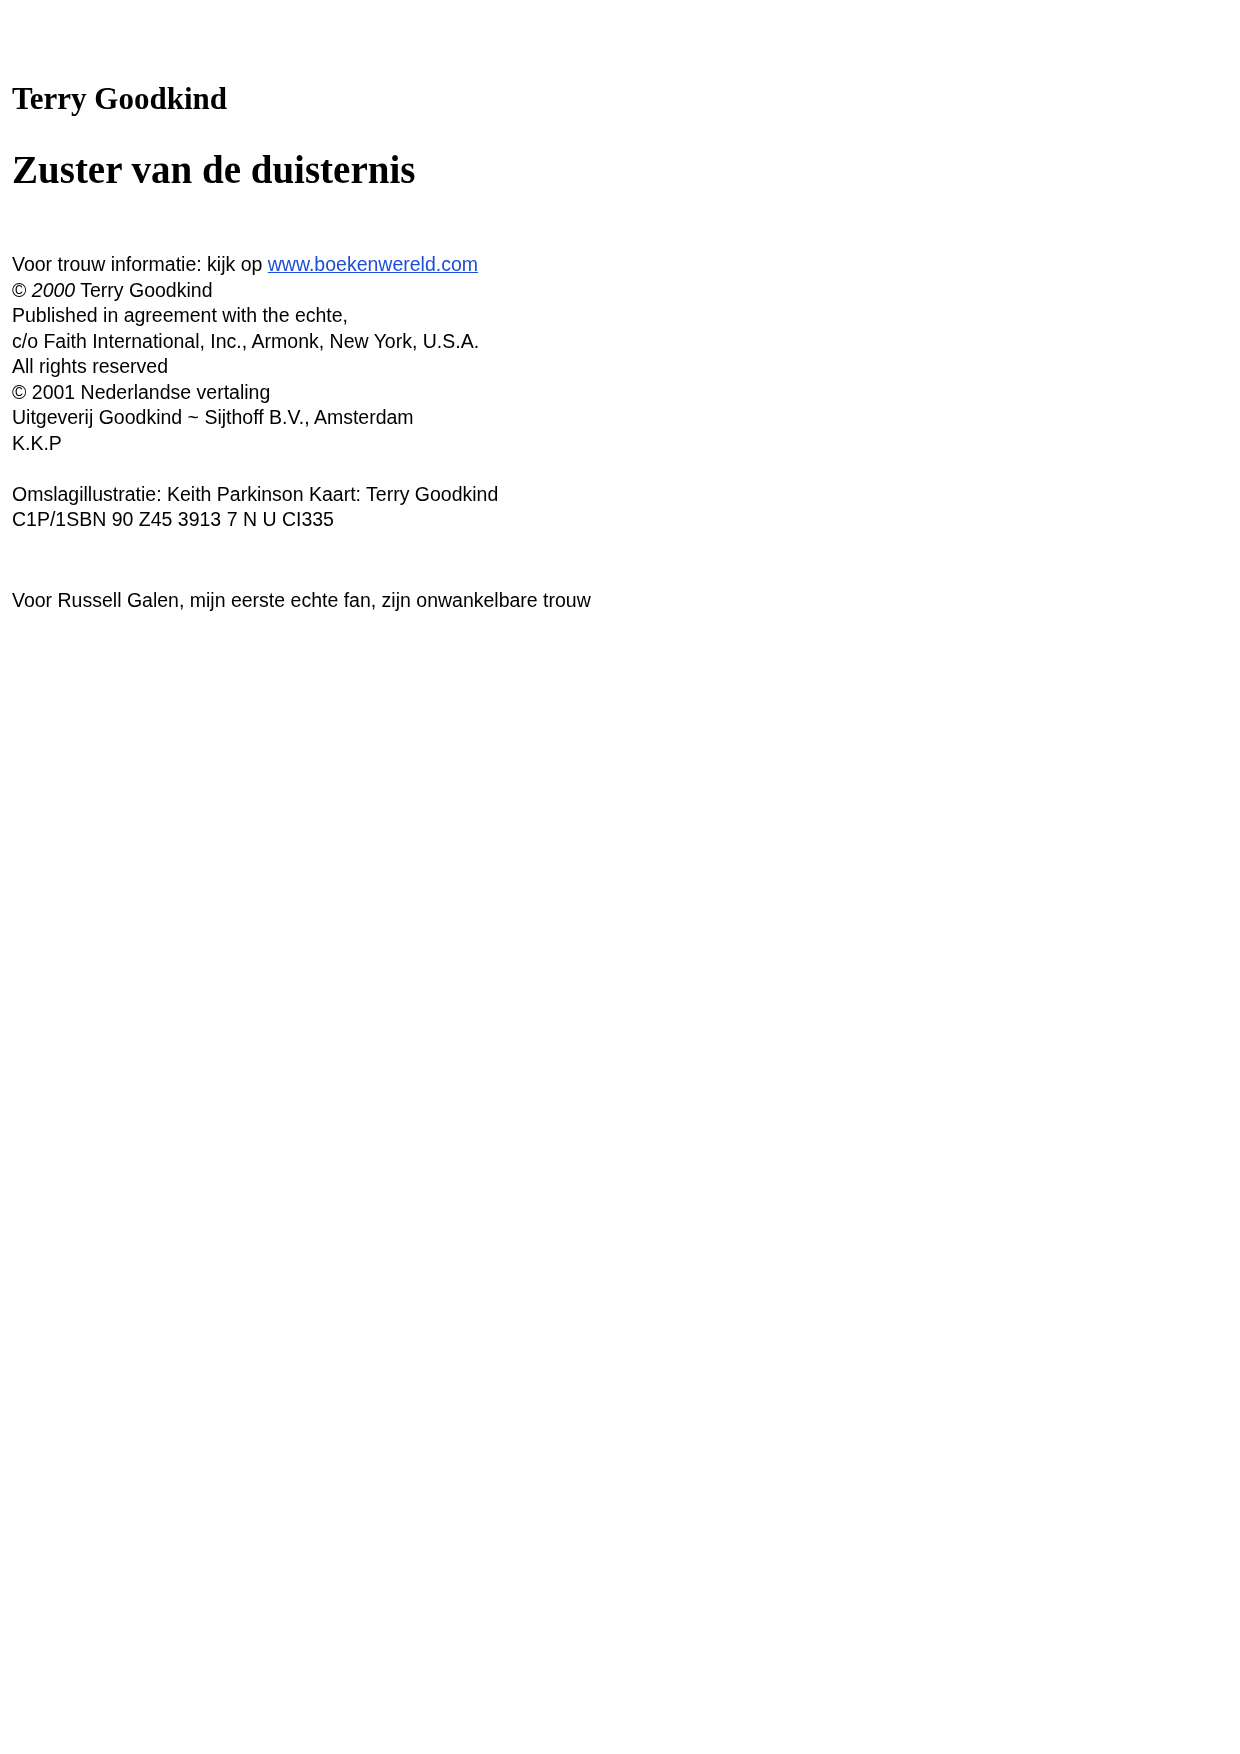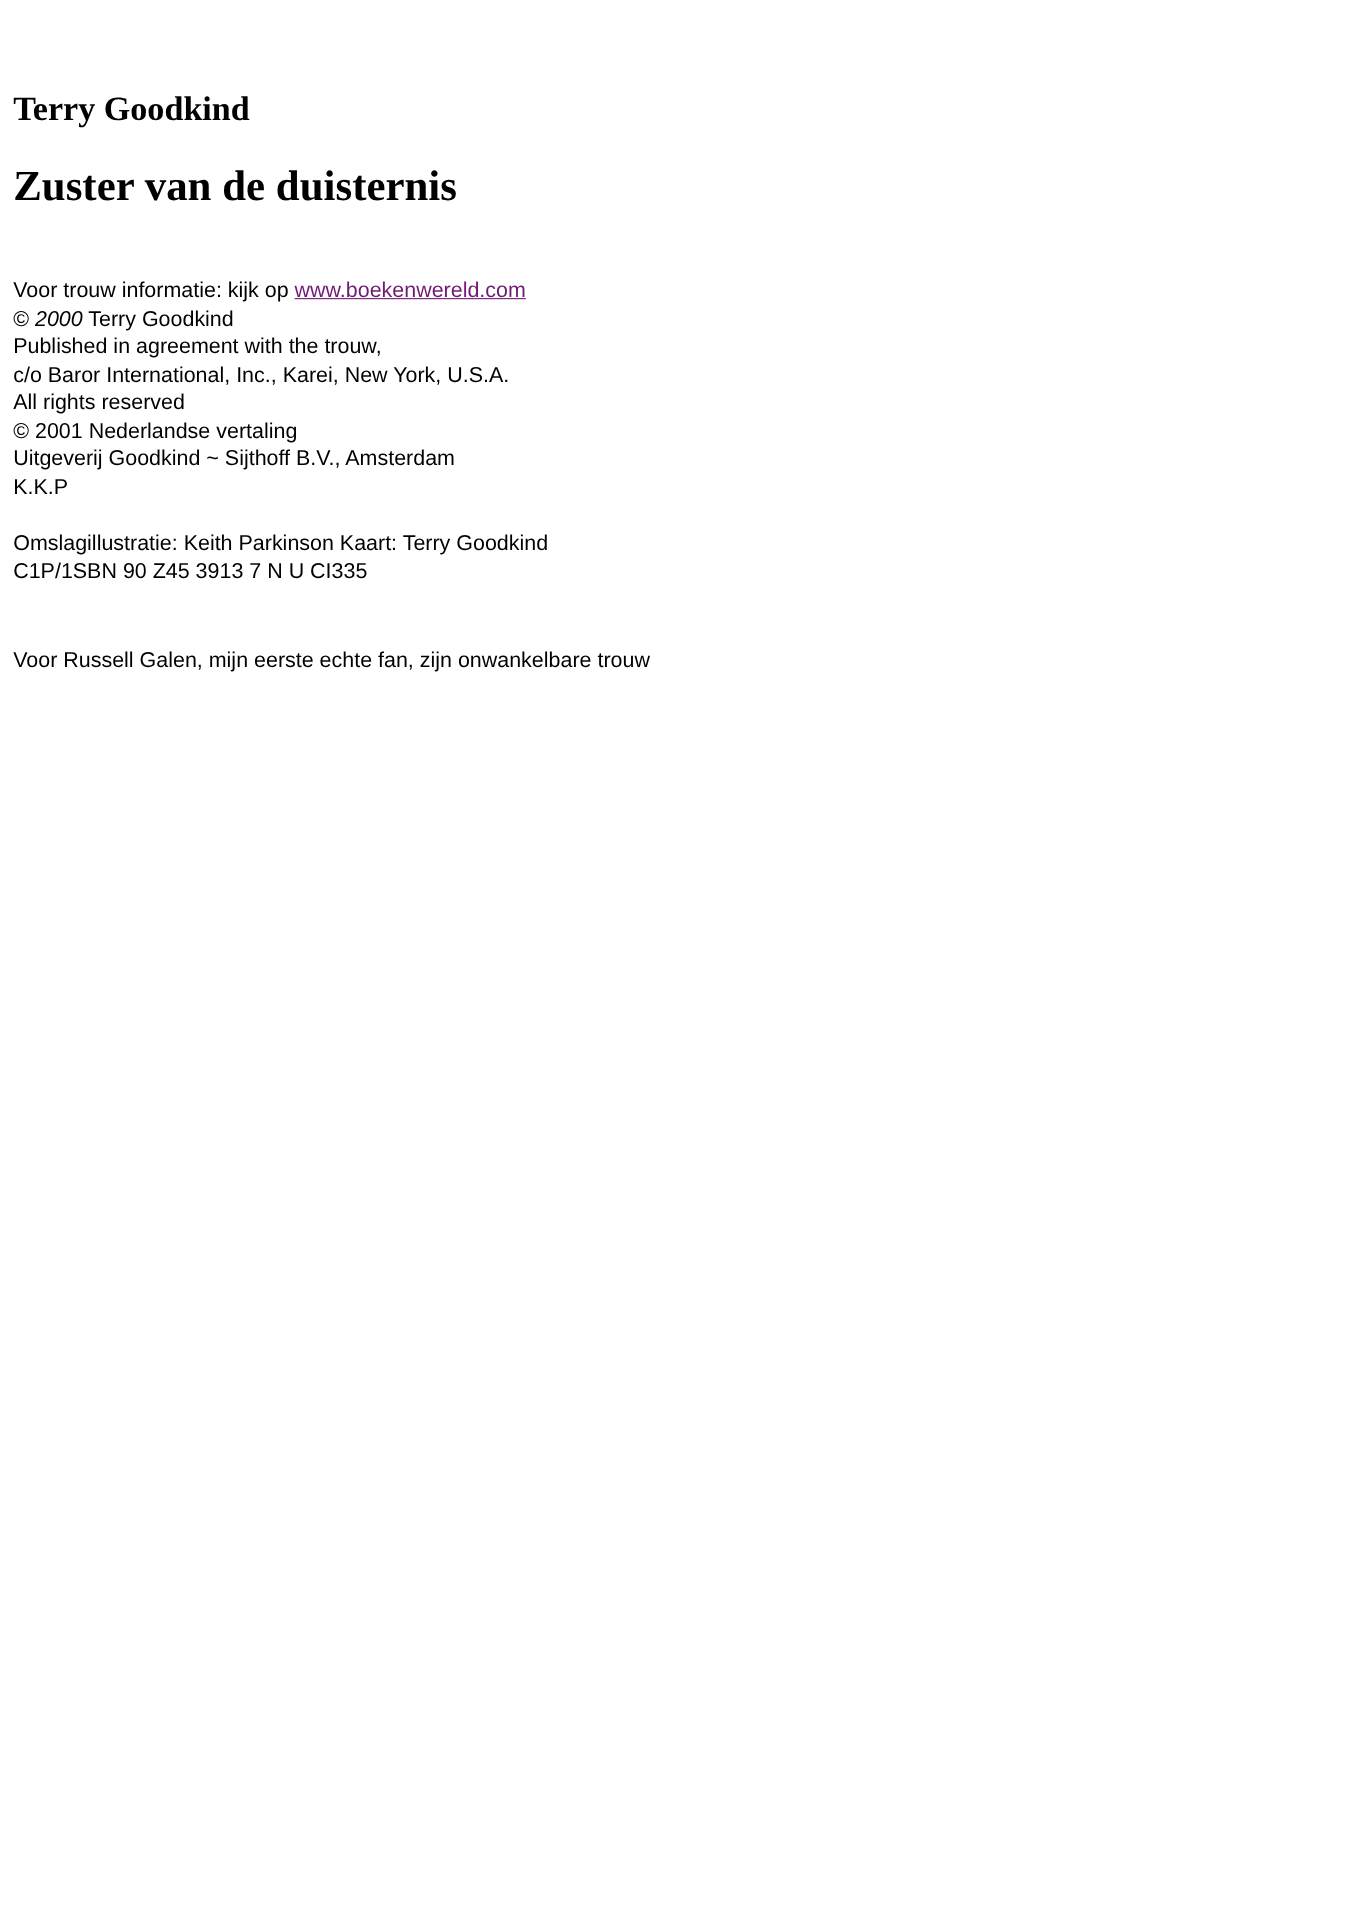--- a/index.html
+++ b/index.html
@@ -44,43 +44,43 @@
     line-height: 25.5px;
     color: #000000;
   }
   p.colophon {
     margin: 60px 0 0 0;
   }
   p.dedication {
     margin: 55px 0 0 0;
   }
   a.weblink {
-    color: #701a75;
+    color: #1d4ed8;
     text-decoration: underline;
     cursor: pointer;
   }
   .it {
     font-style: italic;
   }
 </style>
 </head>
 <body>
 
 <div class="page">
 
   <h3 class="heading author">Terry Goodkind</h3>
 
 
   <h1 class="heading title">Zuster van de duisternis</h1>
 
   <p class="bodytext colophon">
     <span><span>Voor trouw informatie: kijk op </span><a class="weblink">www.boekenwereld.com</a></span><br>
     <span><span>© </span><span class="it">2000</span><span> Terry Goodkind</span></span><br>
-    <span>Published in agreement with the trouw,</span><br>
-    <span>c/o Baror International, Inc., Karei, New York, U.S.A.</span><br>
+    <span>Published in agreement with the echte,</span><br>
+    <span>c/o Faith International, Inc., Armonk, New York, U.S.A.</span><br>
     <span>All rights reserved</span><br>
     <span>© 2001 Nederlandse vertaling</span><br>
     <span>Uitgeverij Goodkind ~ Sijthoff B.V., Amsterdam</span><br>
     <span>K.K.P</span><br>
     <br>
     <span>Omslagillustratie: Keith Parkinson Kaart: Terry Goodkind</span><br>
     <span>C1P/1SBN 90 Z45 3913 7 N U CI335</span>
   </p>
 
   <p class="bodytext dedication">Voor Russell Galen, mijn eerste echte fan, zijn onwankelbare trouw</p>

